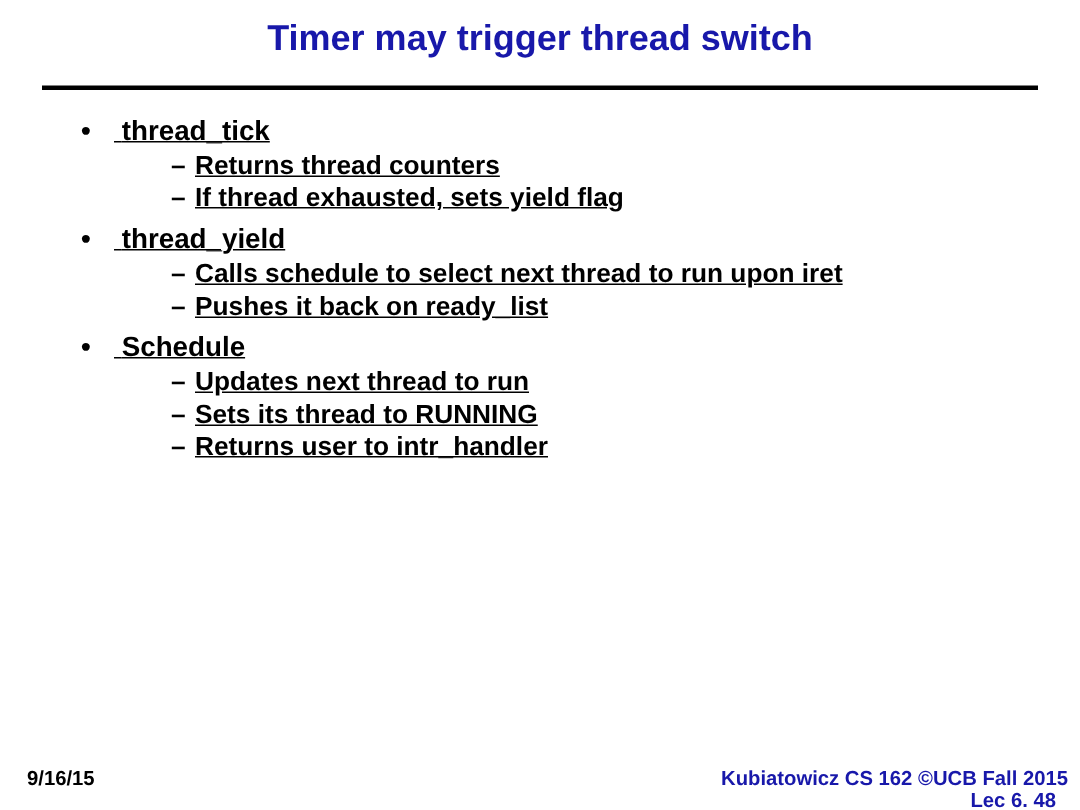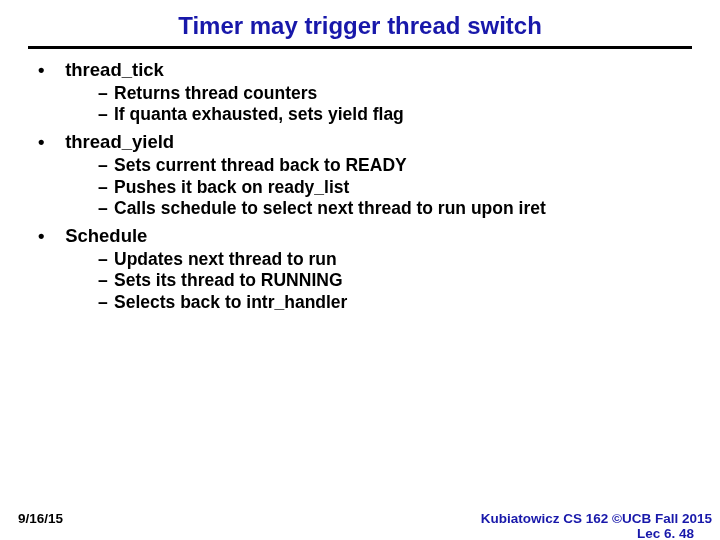--- a/index.html
+++ b/index.html
@@ -17,37 +17,38 @@
     width: 720px;
     height: 540px;
     box-sizing: border-box;
   }
   .title {
     text-align: center;
     font-size: 24px;
     font-weight: bold;
     color: #1818aa;
     padding-top: 12px;
-    padding-bottom: 6px;
+    padding-bottom: 17px;
   }
   .title-rule {
     border: none;
     border-top: 3px solid #000;
     margin: 0 28px 10px 28px;
   }
   .content {
     padding: 0 34px;
     font-size: 18.5px;
     line-height: 1.18;
     font-weight: bold;
   }
   ul.top {
     list-style: none;
-    margin: 0;
+    margin: 16px;
     padding: 0;
+    text-decoration: underline;
   }
   ul.top > li {
     margin: 4px 0 2px 0;
   }
   ul.top > li::before {
     content: "•";
     display: inline-block;
     width: 22px;
     margin-left: 4px;
   }
@@ -81,55 +82,54 @@
     left: 18px;
     color: #000;
   }
   .footer .center {
     width: 100%;
     text-align: right;
     color: #1818aa;
   }
   .footer .page {
     position: absolute;
-    right: 18px;
+    right: 8px;
     color: #1818aa;
   }
 </style>
 </head>
 <body>
 
 <div class="slide">
 
   <div class="title">Timer may trigger thread switch</div>
   <hr class="title-rule">
 
   <div class="content">
     <ul class="top">
       <li>
         <span>thread_tick</span>
         <ul class="sub">
           <li>Returns thread counters</li>
-          <li>If quanta exhausted, sets yield flag</li>
+          <li>If thread exhausted, sets yield flag</li>
         </ul>
       </li>
       <li>
         <span>thread_yield</span>
         <ul class="sub">
-          <li>Sets current thread back to READY</li>
+          <li>Calls schedule to select next thread to run upon iret</li>
           <li>Pushes it back on ready_list</li>
-          <li>Calls schedule to select next thread to run upon iret</li>
         </ul>
       </li>
       <li>
         <span>Schedule</span>
         <ul class="sub">
           <li>Updates next thread to run</li>
           <li>Sets its thread to RUNNING</li>
-          <li>Selects back to intr_handler</li>
+          <li>Returns user to intr_handler</li>
         </ul>
       </li>
     </ul>
   </div>
 
   <div class="footer">
     <span class="date">9/16/15</span>
     <div class="center">Kubiatowicz CS 162 ©UCB Fall 2015</div>
     <span class="page">Lec 6. 48</span>
   </div>

